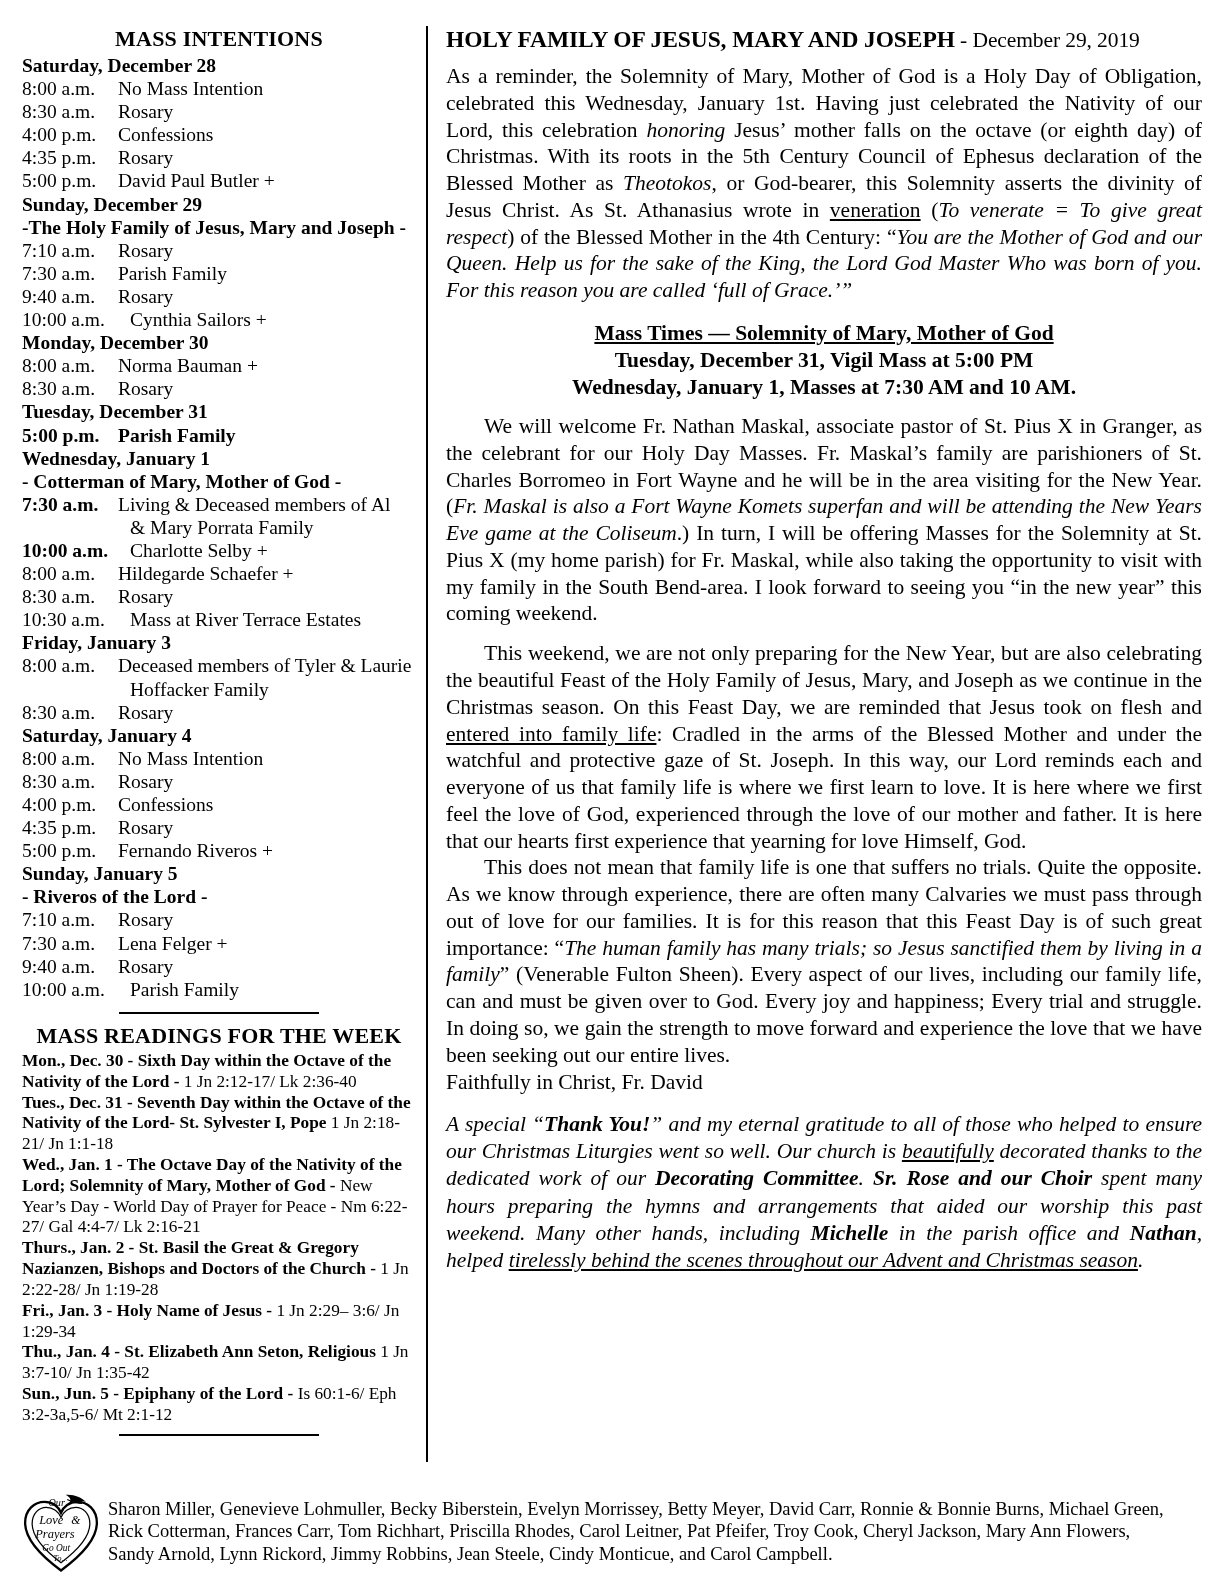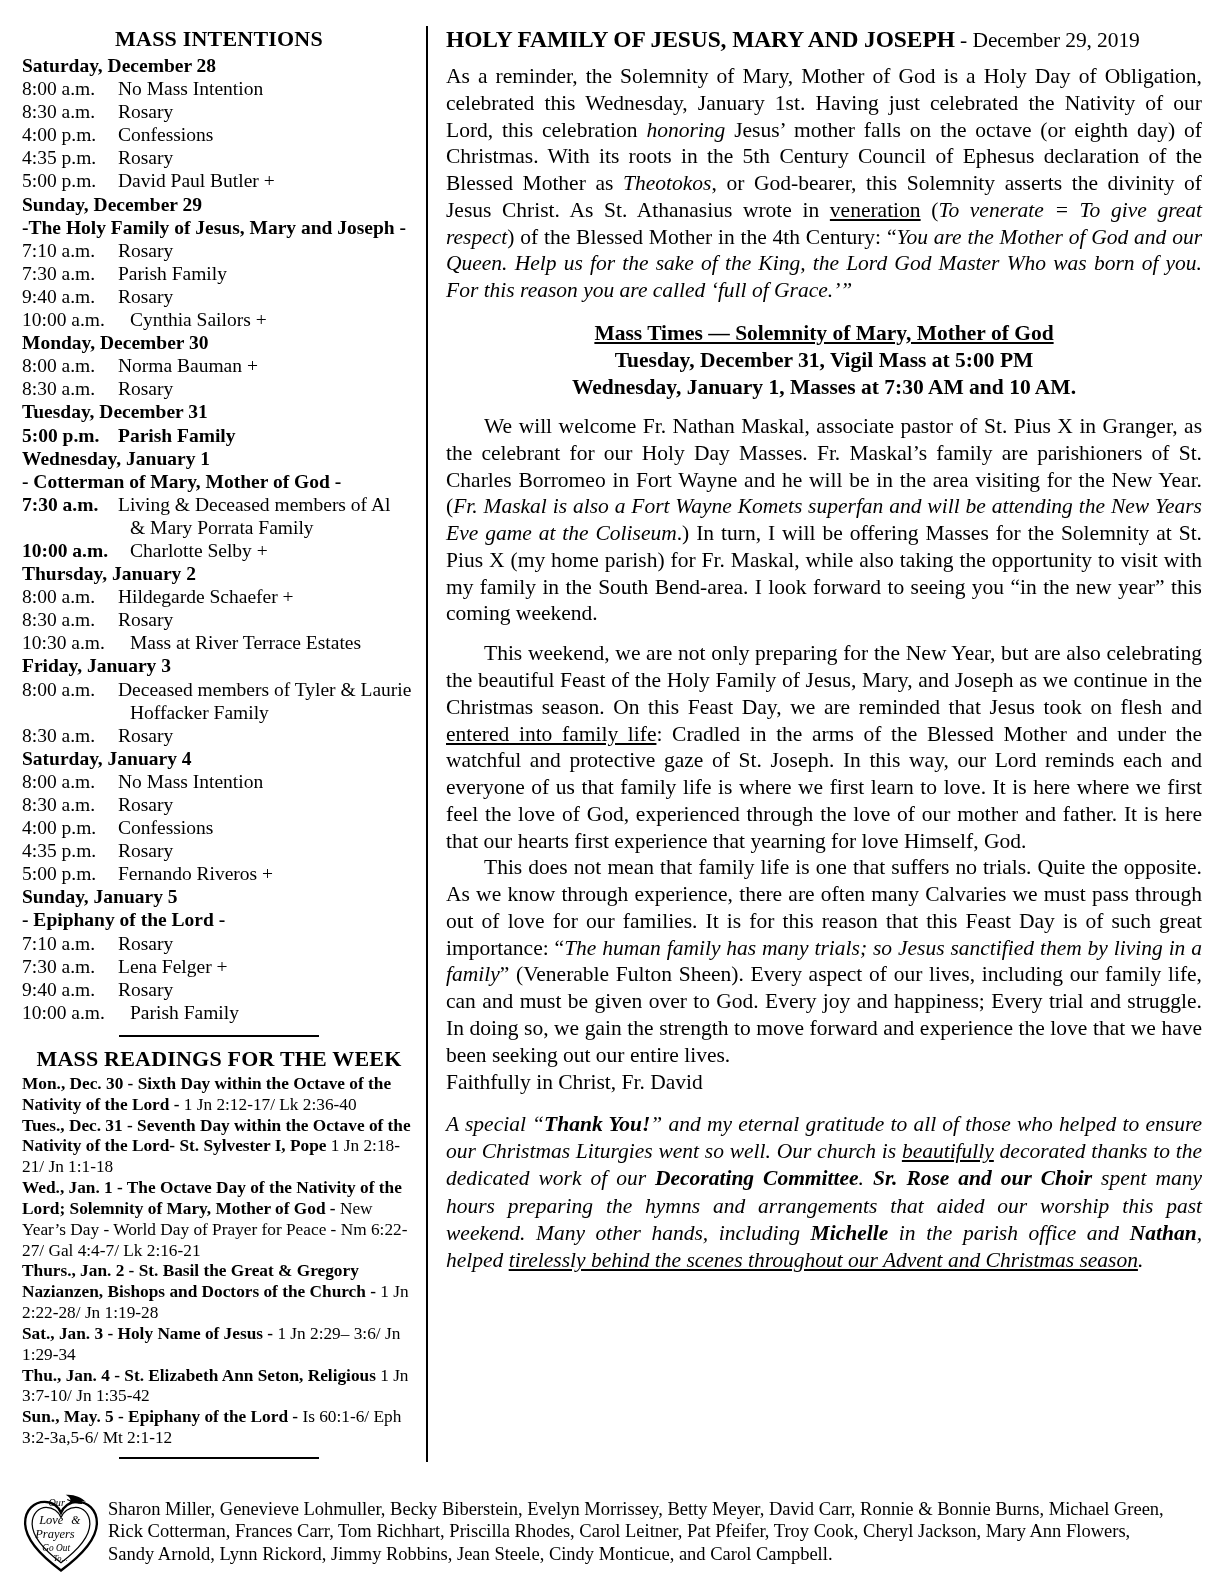--- a/index.html
+++ b/index.html
@@ -148,21 +148,20 @@
           <div class="mi-sub">- Cotterman of Mary, Mother of God -</div>
           <div class="mi-row">
             <span class="mi-time w1" style="font-weight: bold;">7:30 a.m.</span>
             <span class="mi-what">Living &amp; Deceased members of Al</span>
           </div>
           <div class="mi-cont">&amp; Mary Porrata Family</div>
           <div class="mi-row">
             <span class="mi-time w2" style="font-weight: bold;">10:00 a.m.</span>
             <span class="mi-what">Charlotte Selby +</span>
           </div>
-          <div class="mi-day">Thursday, January 2</div>
           <div class="mi-row">
             <span class="mi-time w1">8:00 a.m.</span>
             <span class="mi-what">Hildegarde Schaefer +</span>
           </div>
           <div class="mi-row">
             <span class="mi-time w1">8:30 a.m.</span>
             <span class="mi-what">Rosary</span>
           </div>
           <div class="mi-row">
             <span class="mi-time w2">10:30 a.m.</span>
@@ -193,21 +192,21 @@
           </div>
           <div class="mi-row">
             <span class="mi-time w1">4:35 p.m.</span>
             <span class="mi-what">Rosary</span>
           </div>
           <div class="mi-row">
             <span class="mi-time w1">5:00 p.m.</span>
             <span class="mi-what">Fernando Riveros +</span>
           </div>
           <div class="mi-day">Sunday, January 5</div>
-          <div class="mi-sub">- Epiphany of the Lord -</div>
+          <div class="mi-sub">- Riveros of the Lord -</div>
           <div class="mi-row">
             <span class="mi-time w1">7:10 a.m.</span>
             <span class="mi-what">Rosary</span>
           </div>
           <div class="mi-row">
             <span class="mi-time w1">7:30 a.m.</span>
             <span class="mi-what">Lena Felger +</span>
           </div>
           <div class="mi-row">
             <span class="mi-time w1">9:40 a.m.</span>
@@ -220,23 +219,23 @@
         </div>
 
       <hr class="rule">
 
       <div class="section-title">MASS READINGS FOR THE WEEK</div>
       <div class="readings" id="mass-readings">
           <p class="r-item"><b>Mon., Dec. 30 - Sixth Day within the Octave of the Nativity of the Lord - </b><span>1 Jn 2:12-17/ Lk 2:36-40</span></p>
           <p class="r-item"><b>Tues., Dec. 31 - Seventh Day within the Octave of the Nativity of the Lord- St. Sylvester I, Pope </b><span>1 Jn 2:18-21/ Jn 1:1-18</span></p>
           <p class="r-item"><b>Wed., Jan. 1 -  The Octave Day of the Nativity of the Lord; Solemnity of Mary, Mother of God - </b><span>New Year’s Day - World Day of Prayer for Peace - Nm 6:22-27/ Gal 4:4-7/ Lk 2:16-21</span></p>
           <p class="r-item"><b>Thurs., Jan. 2 - St. Basil the Great &amp; Gregory Nazianzen, Bishops and Doctors of the Church - </b><span>1 Jn 2:22-28/ Jn 1:19-28</span></p>
-          <p class="r-item"><b>Sat., Jan. 3 - Holy Name of Jesus - </b><span>1 Jn 2:29– 3:6/ Jn 1:29-34</span></p>
+          <p class="r-item"><b>Fri., Jan. 3 - Holy Name of Jesus - </b><span>1 Jn 2:29– 3:6/ Jn 1:29-34</span></p>
           <p class="r-item"><b>Thu., Jan. 4 - St. Elizabeth Ann Seton, Religious </b><span>1 Jn 3:7-10/ Jn 1:35-42</span></p>
-          <p class="r-item"><b>Sun., May. 5 - Epiphany of the Lord - </b><span>Is 60:1-6/ Eph 3:2-3a,5-6/ Mt 2:1-12</span></p>
+          <p class="r-item"><b>Sun., Jun. 5 - Epiphany of the Lord - </b><span>Is 60:1-6/ Eph 3:2-3a,5-6/ Mt 2:1-12</span></p>
         </div>
 
       <hr class="rule-bottom">
     </div>
 
     <div class="col-divider"></div>
 
     <div class="col-right">
       <div class="masthead">
         <span class="mh-main">HOLY FAMILY OF JESUS, MARY AND JOSEPH</span><span class="mh-date"> - December 29, 2019</span>

